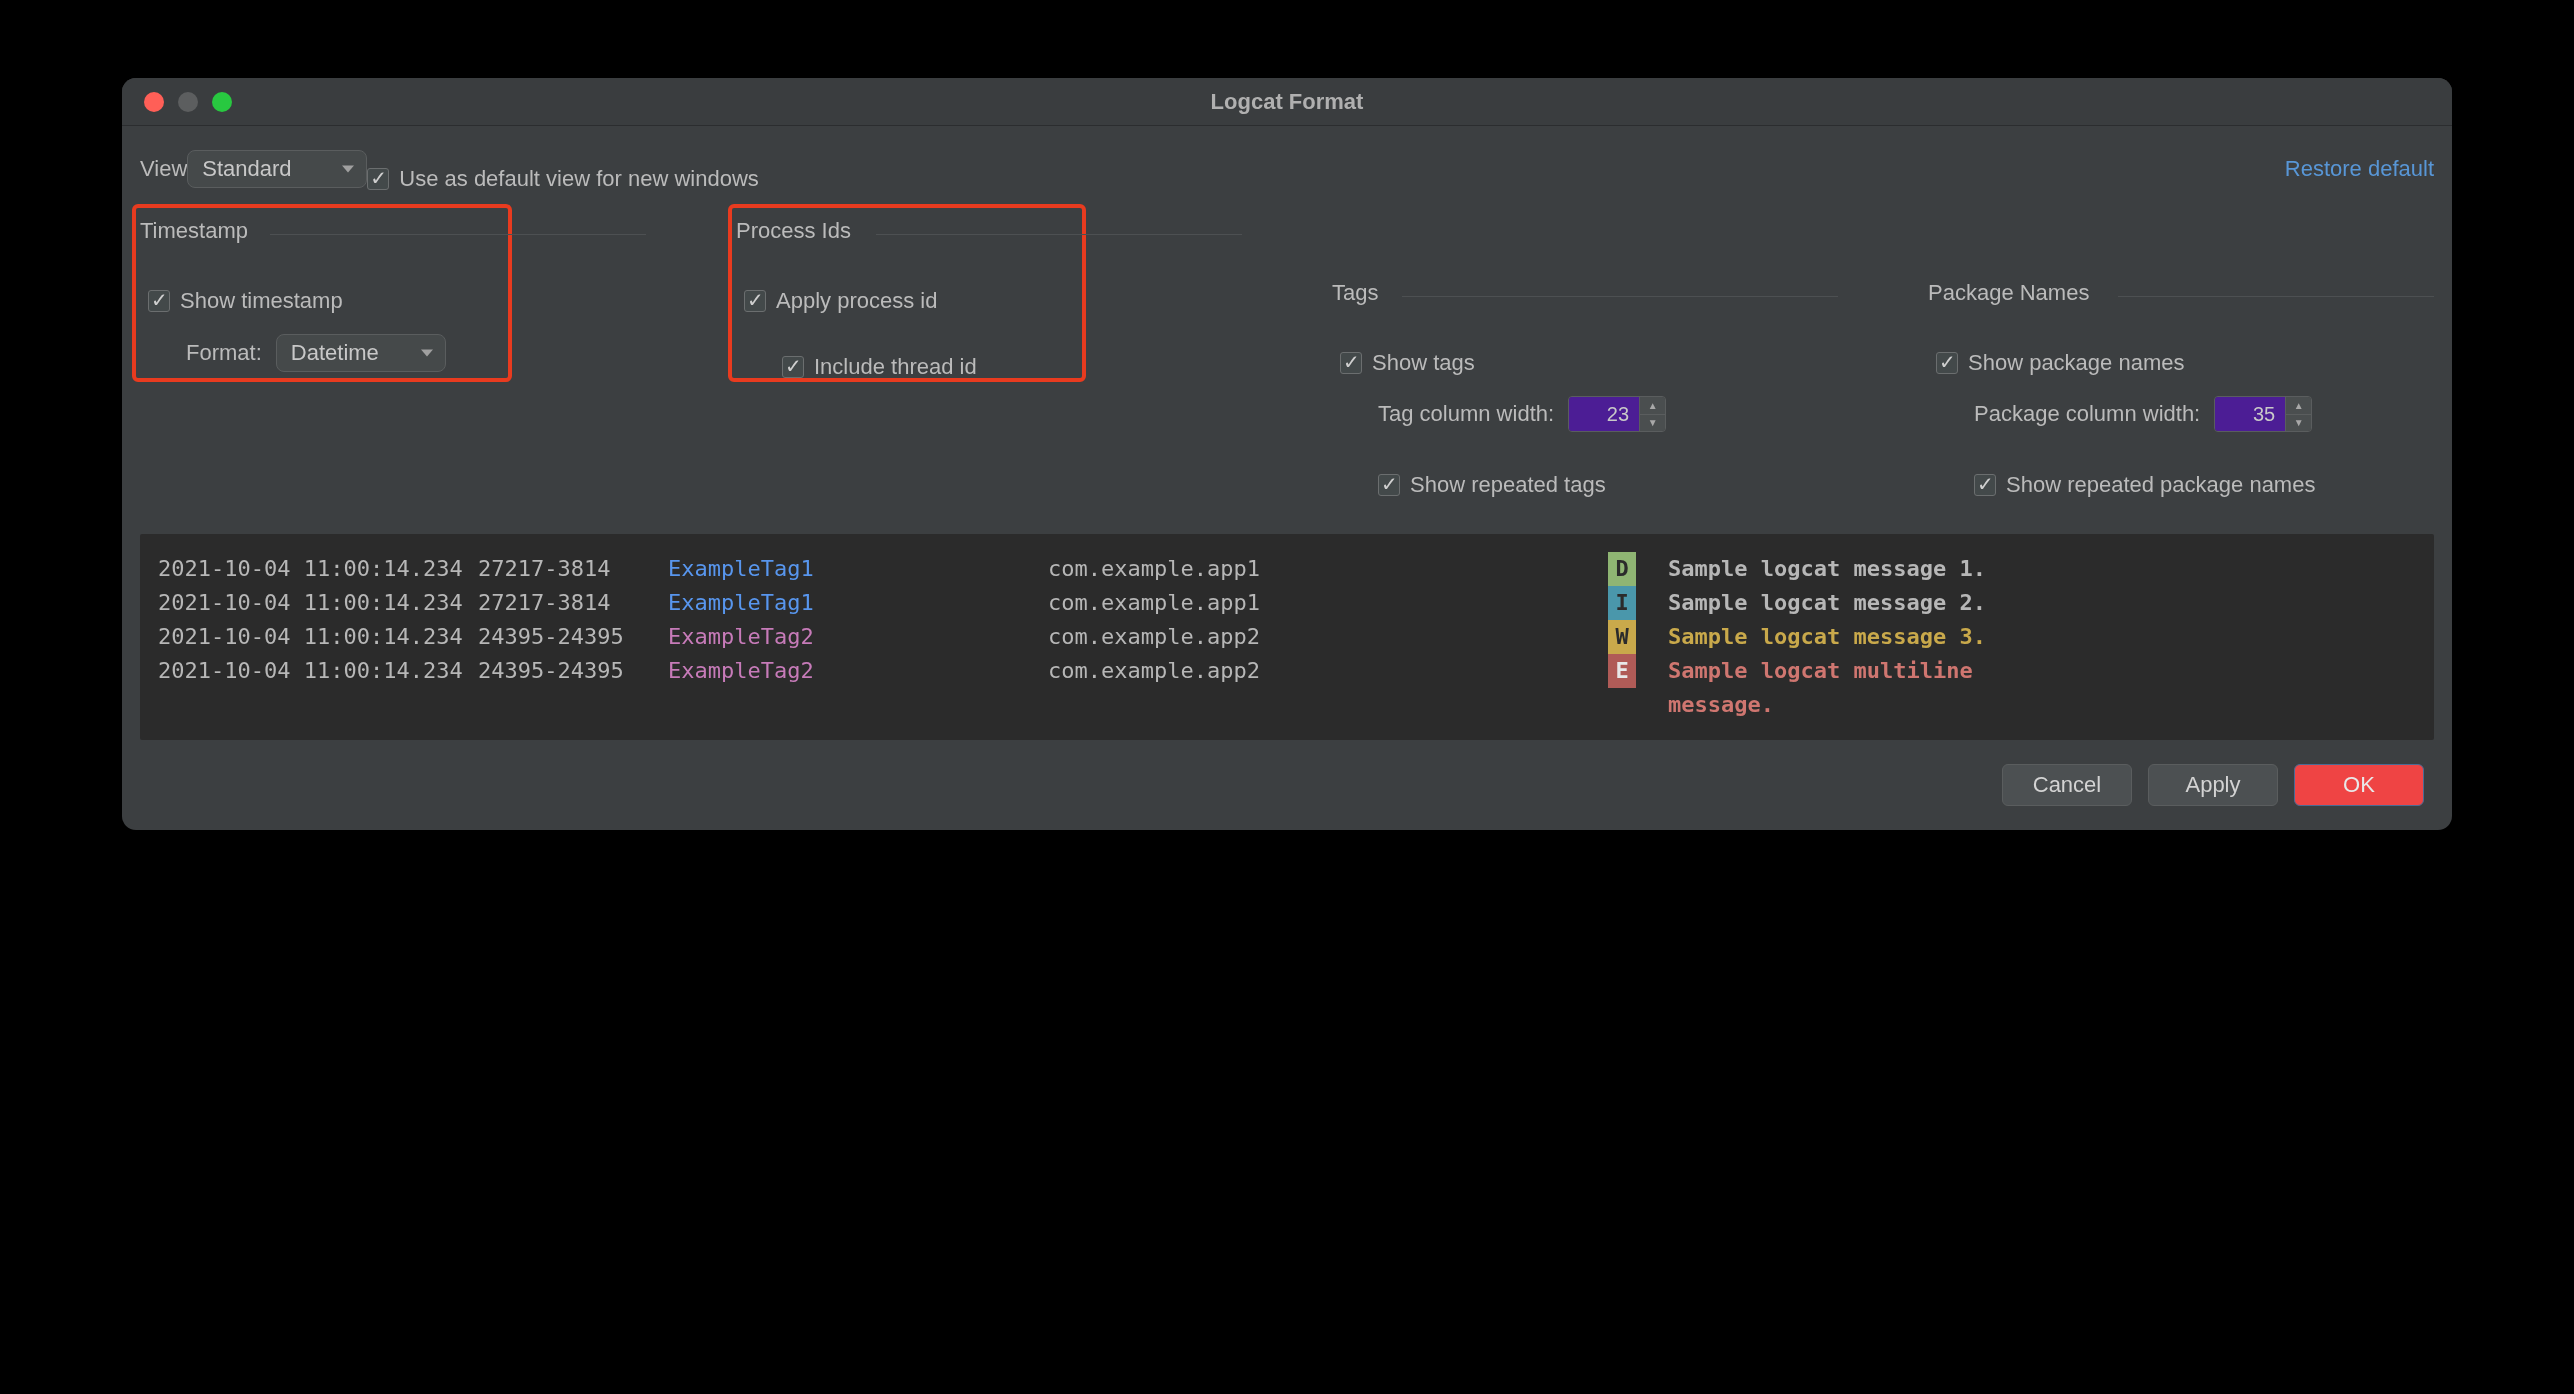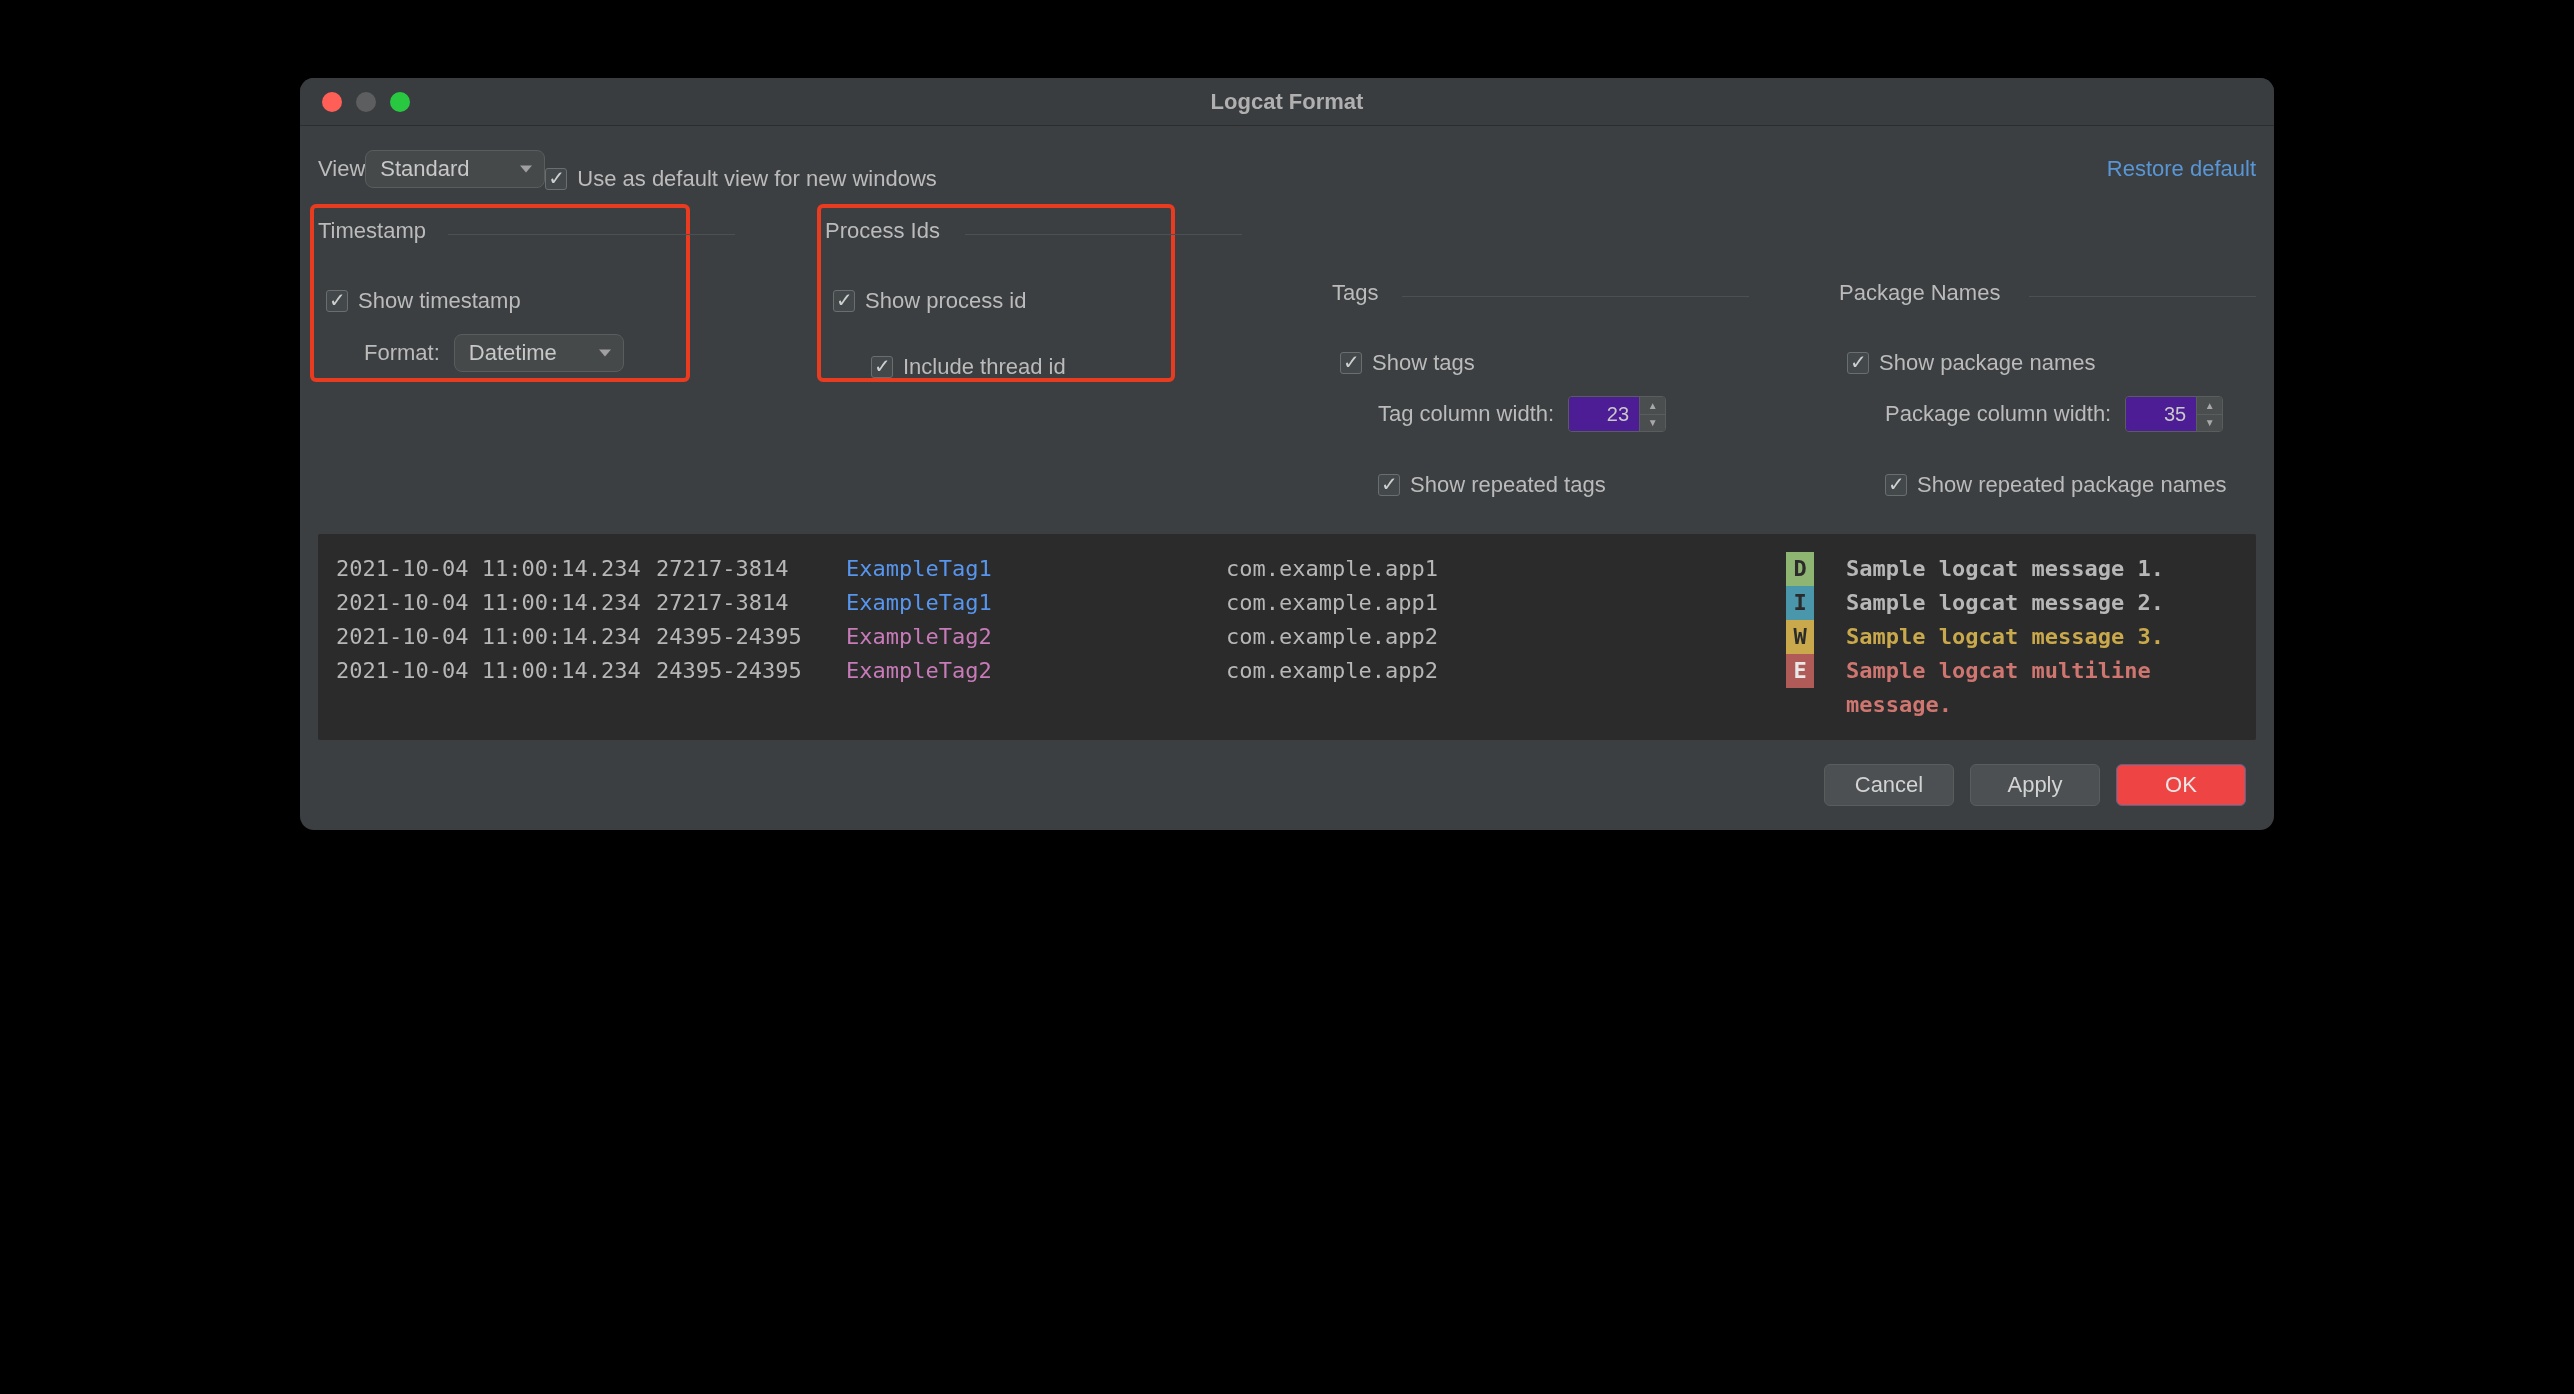--- a/index.html
+++ b/index.html
@@ -7,21 +7,21 @@
     background: #000;
     width: 2574px;
     height: 1394px;
     font-family: -apple-system, BlinkMacSystemFont, "Segoe UI", sans-serif;
     display: flex;
     align-items: flex-start;
     justify-content: center;
     padding-top: 78px;
   }
   .window {
-    width: 1974px; 
+    width: 2330px; 
     background: #3c3f41;
     border-radius: 14px;
     box-shadow: 0 20px 60px rgba(0,0,0,.6);
     overflow: hidden;
     color: #bbbbbb;
     font-size: 22px;
   }
   .titlebar {
     height: 48px;
     background: #3a3d3f;
@@ -273,21 +273,21 @@
         </div>
       </div>
 
       <div class="group" style="position:relative;">
         <div class="highlight" style="left:-8px; top:-6px; width:358px; height:178px;"></div>
         <div class="group-title">Process Ids</div>
         <div class="group-sep" style="left:140px; right:0;"></div>
         <div class="group-body">
           <span class="checkbox">
             <span class="cb checked"></span>
-            <span>Show process id</span>
+            <span>Apply process id</span>
           </span>
           <div class="indent">
             <span class="checkbox">
               <span class="cb checked"></span>
               <span>Include thread id</span>
             </span>
           </div>
         </div>
       </div>
 

